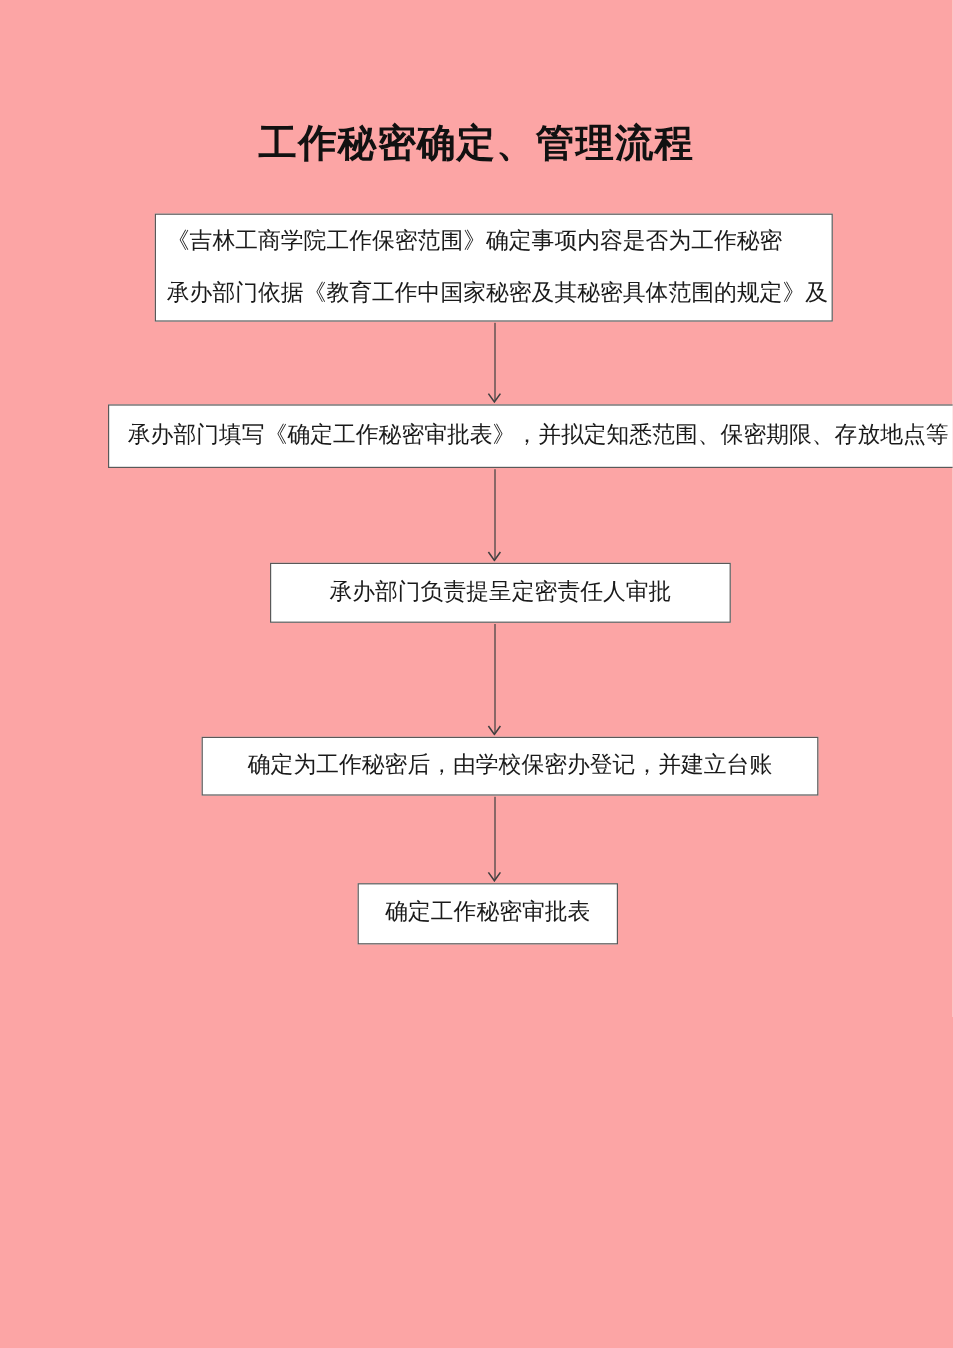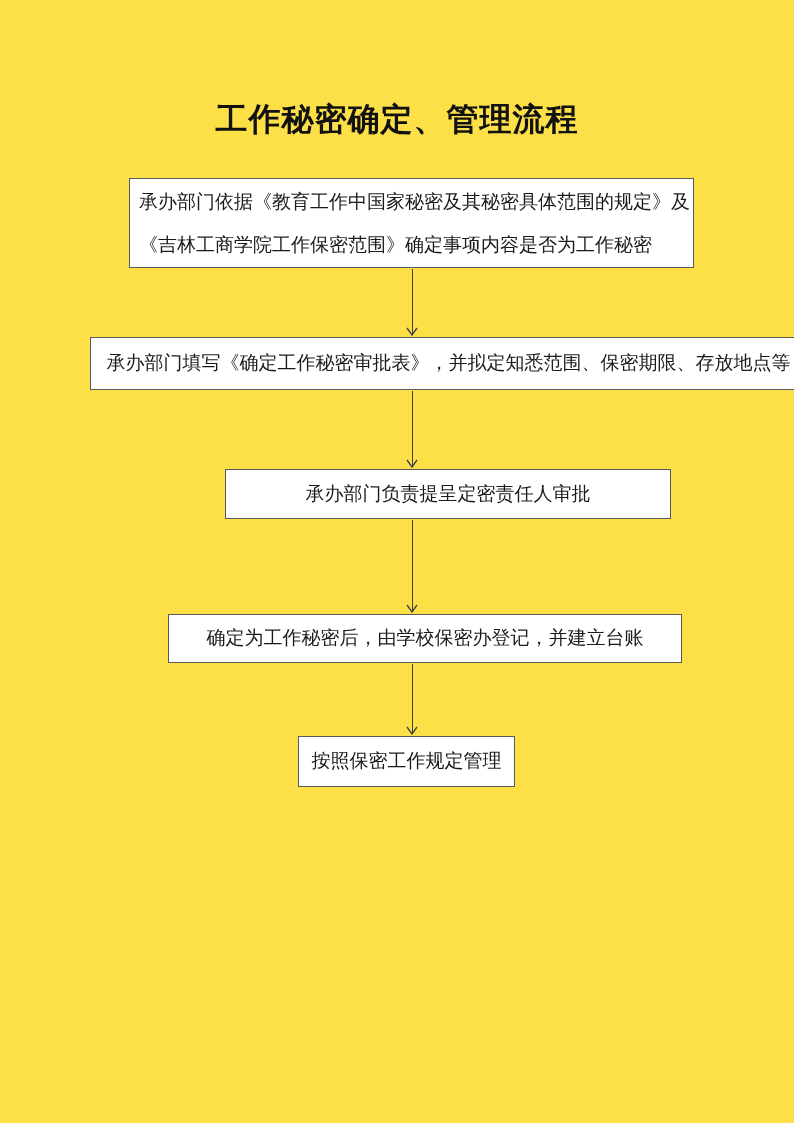--- a/index.html
+++ b/index.html
@@ -4,21 +4,21 @@
 <style>
   html, body {
     margin: 0;
     padding: 0;
     background: #ffffff;
   }
   .page {
     position: relative;
     width: 794px;
     height: 1123px;
-    background: #fde047;
+    background: #fca5a5;
     overflow: hidden;
     font-family: "Liberation Serif", "DejaVu Serif", serif;
     color: #1a1a1a;
   }
   .doc-title {
     position: absolute;
     top: 98px;
     left: 0;
     width: 794px;
     margin: 0;
@@ -42,21 +42,21 @@
   .flow-box .box-text {
     width: 100%;
     text-align: center;
     padding: 0 6px;
     box-sizing: border-box;
   }
   .box-1 { left: 129px; top: 178px; width: 565px; height: 90px; }
   .box-1 .box-text { text-align: left; padding: 0 9px; }
   .box-1 .line { line-height: 43px; white-space: nowrap; }
   .box-2 { left: 47px;  top: 337px; width: 717px; height: 53px; margin-left: 43px; }
-  .box-3 { left: 225px; top: 469px; width: 446px; height: 50px; }
+  .box-3 { left: 225px; top: 469px; width: 384px; height: 50px; }
   .box-4 { left: 168px; top: 614px; width: 514px; height: 49px; }
   .box-5 { left: 298px; top: 736px; width: 217px; height: 51px; }
   .flow-arrow {
     position: absolute;
     width: 14px;
   }
   .flow-arrow .shaft {
     position: absolute;
     left: 50%;
     top: 0;
@@ -85,22 +85,22 @@
 <body>
 
 <div class="page">
 
   <h1 class="doc-title">工作秘密确定、管理流程</h1>
 
   <div class="flowchart">
 
     <div class="flow-box box-1">
       <div class="box-text">
+        <div class="line">《吉林工商学院工作保密范围》确定事项内容是否为工作秘密</div>
         <div class="line">承办部门依据《教育工作中国家秘密及其秘密具体范围的规定》及</div>
-        <div class="line">《吉林工商学院工作保密范围》确定事项内容是否为工作秘密</div>
       </div>
     </div>
 
     <div class="flow-arrow arrow-1">
       <span class="shaft"></span>
       <svg class="head" width="14" height="9" viewBox="0 0 14 9">
         <polyline points="2,1 7,8 12,1"></polyline>
       </svg>
     </div>
 
@@ -131,17 +131,17 @@
     </div>
 
     <div class="flow-arrow arrow-4">
       <span class="shaft"></span>
       <svg class="head" width="14" height="9" viewBox="0 0 14 9">
         <polyline points="2,1 7,8 12,1"></polyline>
       </svg>
     </div>
 
     <div class="flow-box box-5">
-      <div class="box-text">按照保密工作规定管理</div>
+      <div class="box-text">确定工作秘密审批表</div>
     </div>
 
   </div>
 </div>
 
 </body></html>

